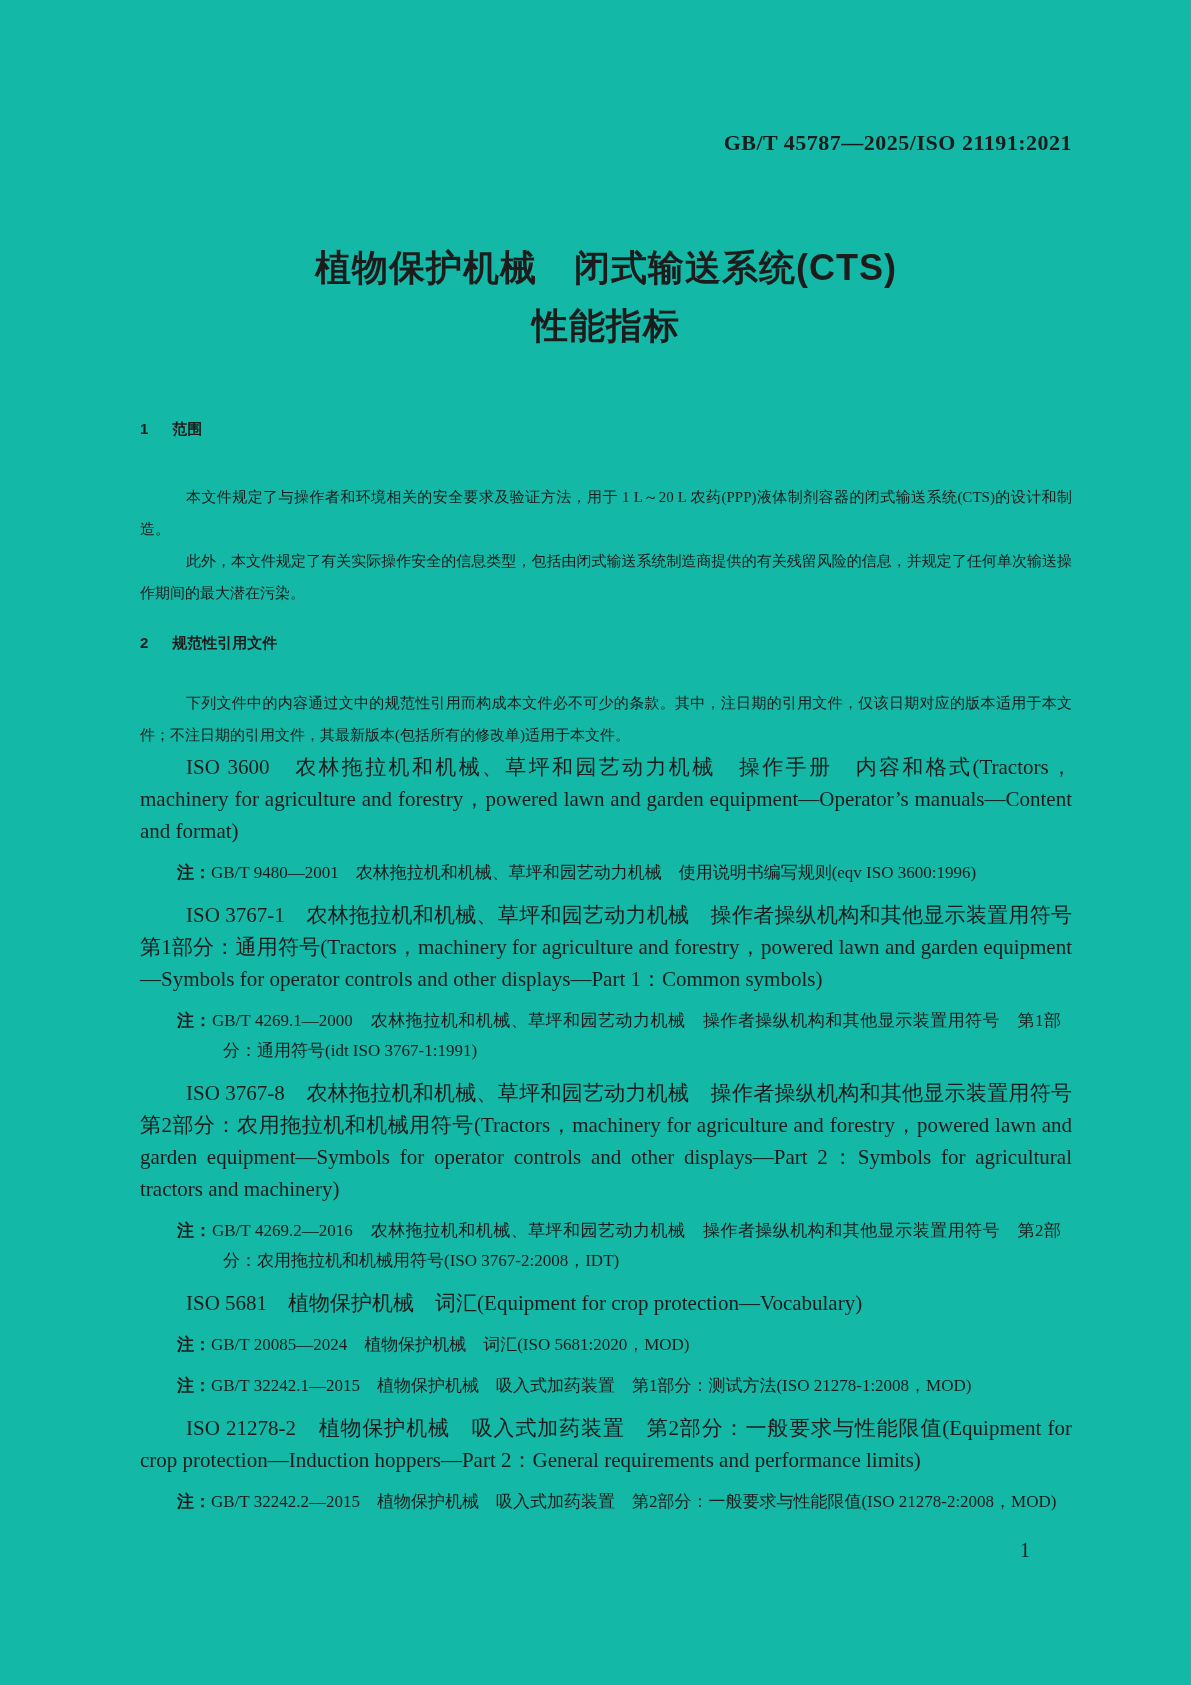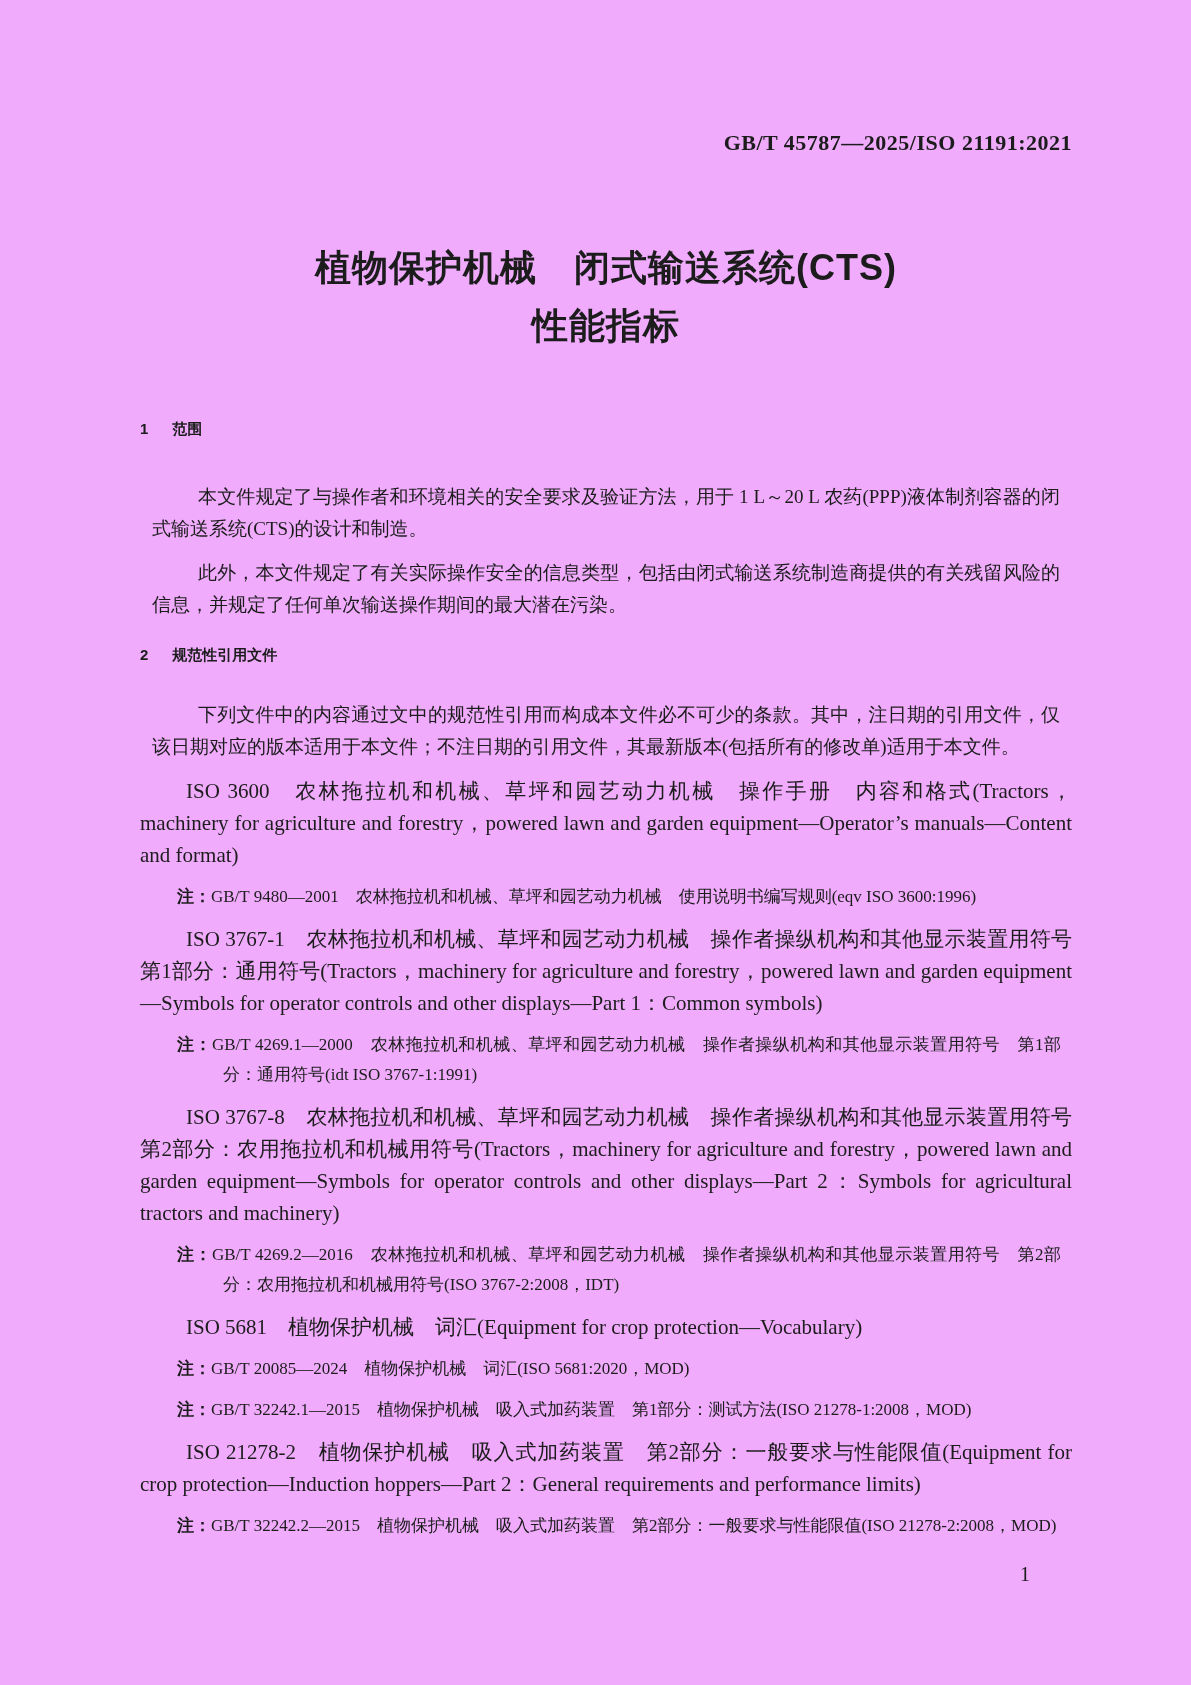--- a/index.html
+++ b/index.html
@@ -1,20 +1,20 @@
 <!DOCTYPE html>
 <html><head>
 <meta charset="utf-8">
 <style>
   html, body { margin: 0; padding: 0; background: #ffffff; }
   .page {
     position: relative;
     width: 1191px;
     height: 1685px;
-    background: #f0abfc;
+    background: #14b8a6;
     color: #1c1c1c;
     font-family: "Liberation Serif", "DejaVu Serif", serif;
     overflow: hidden;
   }
   .content {
     position: absolute;
     left: 140px;
     top: 0;
     width: 932px;
   }
@@ -40,22 +40,22 @@
     font-family: "Liberation Sans", "DejaVu Sans", sans-serif;
     font-weight: bold;
     font-size: 15px;
     line-height: 28px;
     margin: 0;
   }
   .sec-heading .sec-num { display: inline-block; margin-right: 24px; }
   .h1-gap { margin-top: 60px; }
   .h2-gap { margin-top: 20px; }
   .para {
-    margin: 12px;
-    font-size: 19px;
+    margin: 0;
+    font-size: 15px;
     line-height: 32px;
     text-align: justify;
     text-indent: 46px;
   }
   .first-after-heading { margin-top: 38px; }
   .intro-gap { margin-top: 30px; }
   .ref {
     margin: 0;
     font-size: 21px;
     line-height: 32px;

